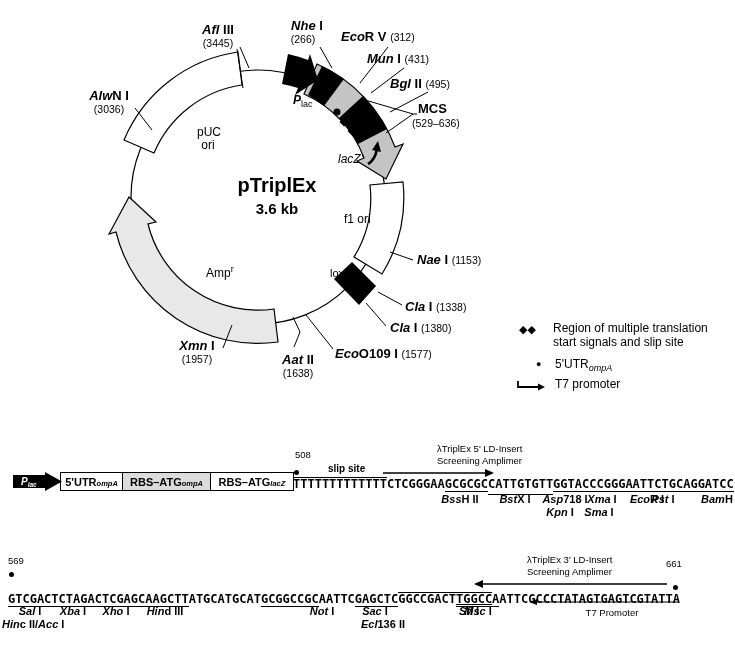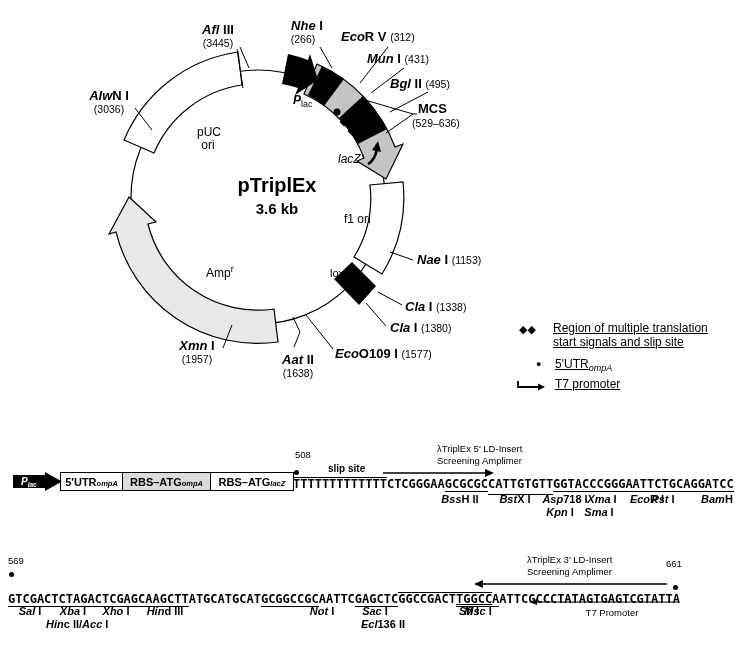--- a/index.html
+++ b/index.html
@@ -7,38 +7,38 @@
           font-family:"Liberation Sans",sans-serif;color:#000;}
   svg text{font-family:"Liberation Sans",sans-serif;}
   .mlab{font-size:13px;font-weight:bold;}
   .mpos{font-size:10.5px;font-weight:normal;}
   .it{font-style:italic;}
   .inlab{font-size:12px;}
   .title{font-size:20px;font-weight:bold;}
   .subtitle{font-size:15px;font-weight:bold;}
   .ln{stroke:#000;stroke-width:1;fill:none;}
   
-  .legend-text{position:absolute;font-size:12px;line-height:14px;text-decoration:underline;}
+  .legend-text{position:absolute;font-size:12px;line-height:14px;}
   .legend-marker{position:absolute;font-size:11px;}
   
   .bar{position:absolute;left:13px;top:472px;height:19px;display:flex;}
   .bbox{height:19px;border:1.2px solid #000;display:flex;align-items:center;justify-content:center;
         font-weight:bold;font-size:11px;box-sizing:border-box;margin-left:-1px;background:#fff;white-space:nowrap;}
   .bbox .sub{font-size:7.5px;font-style:italic;align-self:flex-end;margin-bottom:2px;font-weight:bold;}
   
   .seqline{position:absolute;font-family:"DejaVu Sans Mono",monospace;font-weight:bold;font-size:12px;
            white-space:nowrap;letter-spacing:0;}
   .seg{display:inline-block;vertical-align:top;line-height:13px;height:15px;
        border-top:1.4px solid transparent;border-bottom:1.4px solid transparent;box-sizing:border-box;}
   .seg.un{border-bottom-color:#000;}
   .seg.ov{border-top-color:#000;}
   .seg.ovun{border-top-color:#000;border-bottom-color:#000;text-decoration:underline;}
   .seg.unlow{height:18px;border-bottom-color:#000;}
   .enz{position:absolute;transform:translateX(-50%);font-weight:bold;font-size:11px;white-space:nowrap;}
-  .enz.noshift{transform:none;margin-left:44px;}
+  .enz.noshift{transform:none;}
   .enz i{font-style:italic;}
   .smallnum{position:absolute;font-size:9.5px;}
   .dot{position:absolute;width:5px;height:5px;background:#000;border-radius:50%;}
   .amp-label{position:absolute;font-size:9.5px;line-height:10px;white-space:nowrap;}
   .sliplab{position:absolute;font-size:10px;font-weight:bold;white-space:nowrap;}
   .arrow-svg{position:absolute;}
 </style>
 </head>
 <body>
 

